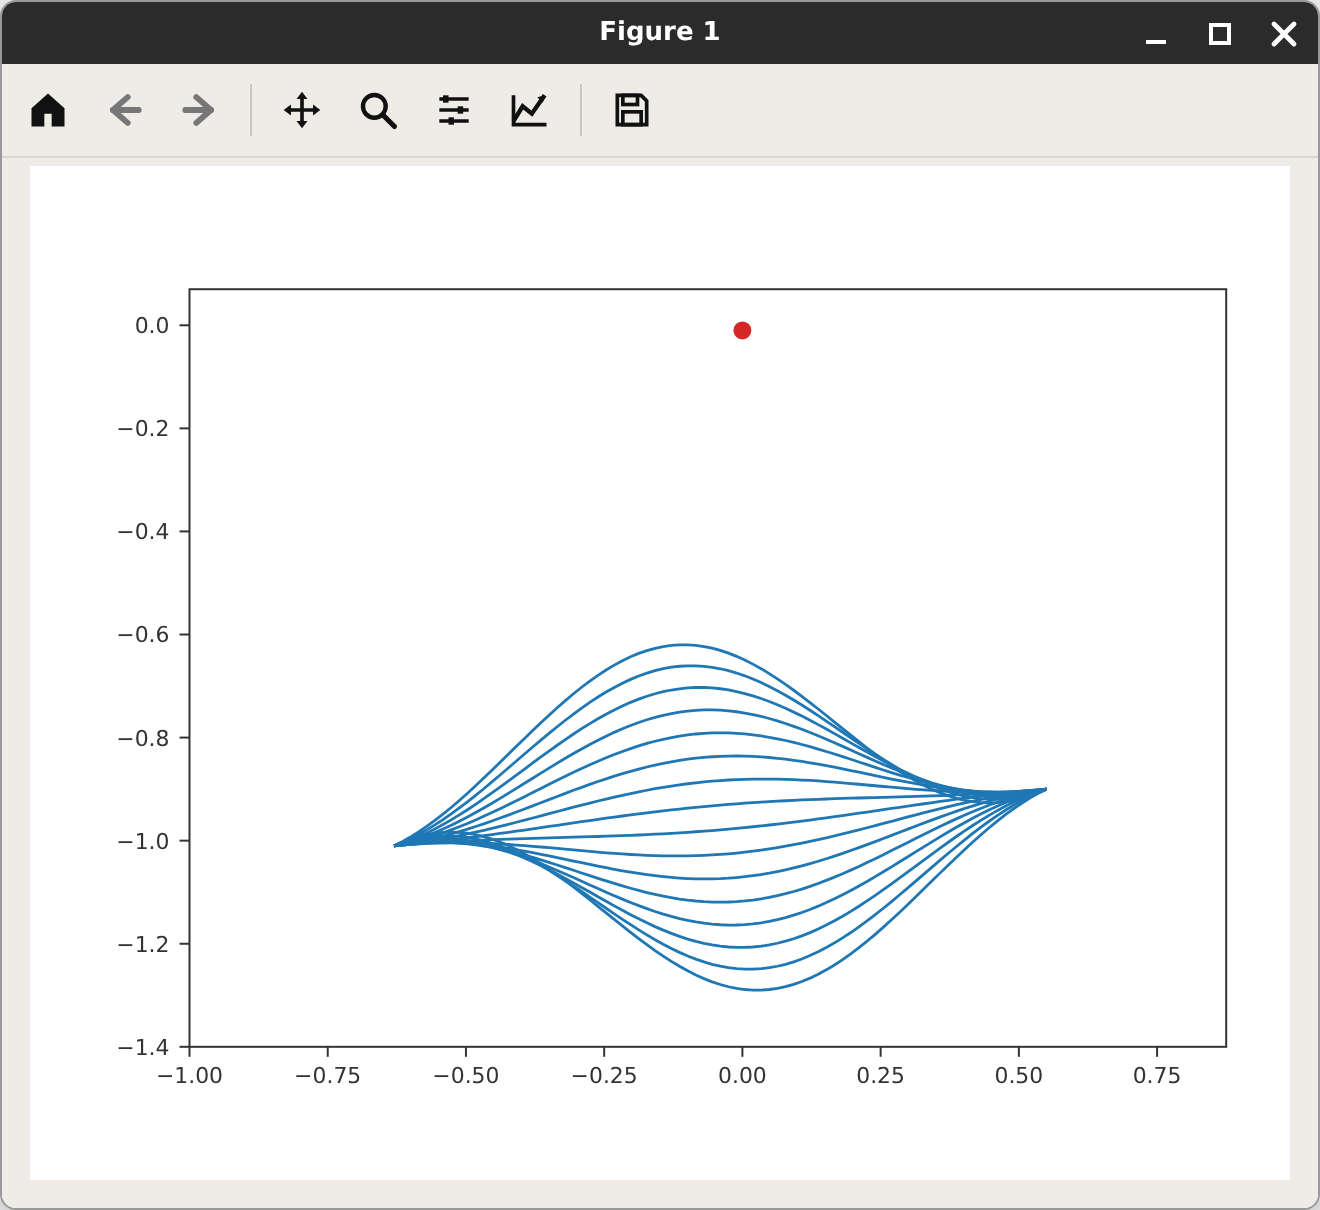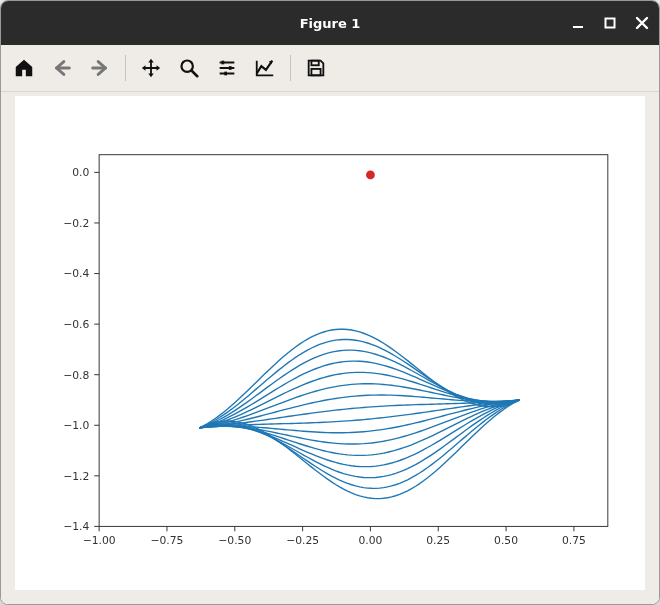--- a/index.html
+++ b/index.html
@@ -14,21 +14,21 @@
     background: #ffffff;
     border: 1px solid #999;
     box-shadow: 0 4px 16px rgba(0,0,0,0.25);
     border-radius: 8px;
     overflow: hidden;
     display: flex;
     flex-direction: column;
     box-sizing: border-box;
   }
   .titlebar {
-    height: 44px;
+    height: 31px;
     background: #2b2b2b;
     color: #ffffff;
     display: flex;
     align-items: center;
     justify-content: center;
     position: relative;
     font-size: 13px;
     font-weight: 600;
   }
   .titlebar .controls {

